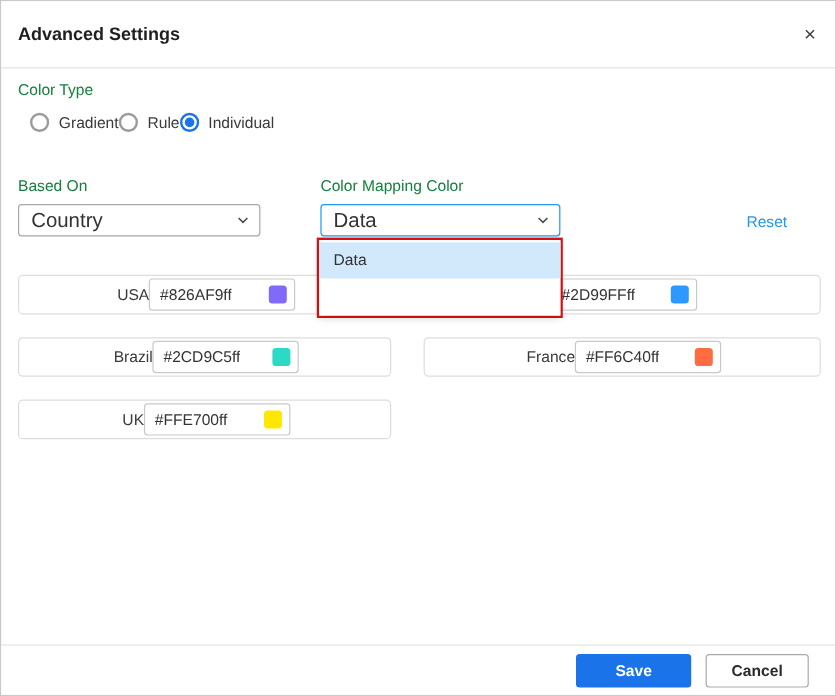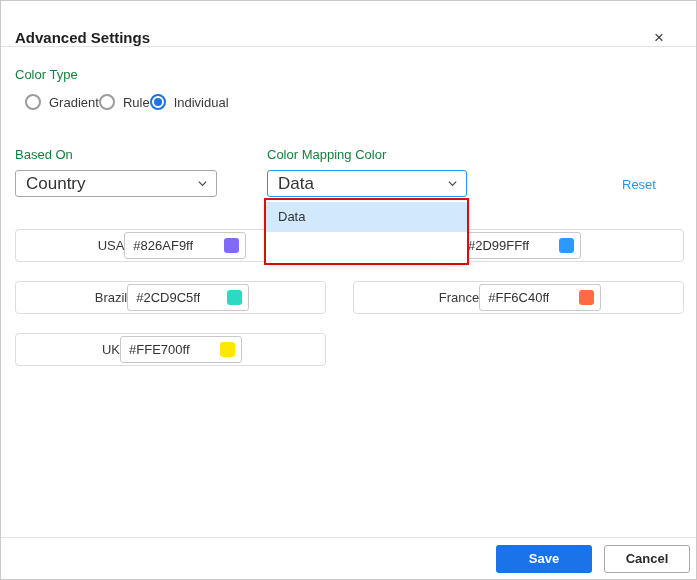--- a/index.html
+++ b/index.html
@@ -2,23 +2,23 @@
 <html><head>
 <meta charset="utf-8">
 <style>
   * { margin:0; padding:0; box-sizing:border-box; }
   html,body { width:697px; height:580px; }
   body { font-family:"Liberation Sans", sans-serif; background:#fff; }
 
   .dialog { position:relative; width:697px; height:580px; background:#fff;
             border:1px solid #c9c9c9; overflow:hidden; }
 
-  .dialog-header { position:absolute; top:0; left:0; right:0; height:46px;
-            border-bottom:1px solid #e3e3e3; display:flex; align-items:flex-end;
-            justify-content:space-between; padding:0 32px 0 14px; background:#fff; }
+  .dialog-header { position:absolute; top:0; left:0; right:0; height:56px;
+            border-bottom:1px solid #e3e3e3; display:flex; align-items:center;
+            justify-content:space-between; padding:0 16px 0 14px; background:#fff; }
   .dialog-title { font-size:15px; font-weight:700; color:#1f1f1f; }
   .close-btn { background:none; border:none; font-size:17px; color:#3c3c3c;
             cursor:pointer; line-height:1; }
 
   .label { position:absolute; font-size:13px; color:#15803d; }
   .color-type-label { left:14px; top:66px; }
   .based-on-label   { left:14px; top:146px; }
   .cmt-label        { left:266px; top:146px; }
 
   .radio-row { position:absolute; left:24px; top:93px; display:flex; align-items:center; }
@@ -56,21 +56,21 @@
   .row-1 { top:228px; } .row-2 { top:280px; } .row-3 { top:332px; }
   .card-label { font-size:13px; color:#3a3a3a; }
   .hex-field { width:122px; height:27px; border:1px solid #c9c9c9; border-radius:3px;
             display:flex; align-items:center; justify-content:space-between;
             padding:0 6px 0 8px; background:#fff; cursor:pointer; }
   .hex-value { font-size:13px; color:#333; white-space:nowrap; overflow:hidden; }
   .swatch { width:15px; height:15px; border-radius:3px; flex:none; }
 
   .dialog-footer { position:absolute; left:0; right:0; bottom:0; height:42px;
             border-top:1px solid #e3e3e3; display:flex; align-items:center;
-            justify-content:flex-end; gap:12px; padding-right:6px; background:#fff; }
+            justify-content:flex-end; gap:12px; padding-right:22px; background:#fff; }
   .btn-save { width:96px; height:28px; background:#1a73e8; color:#fff; border:none;
             border-radius:3px; font-size:13px; font-weight:700; cursor:pointer; }
   .btn-cancel { width:86px; height:28px; background:#fff; color:#2b2b2b;
             border:1px solid #a9a9a9; border-radius:3px; font-size:13px; font-weight:700; cursor:pointer; }
 </style>
 </head>
 <body>
 
 <div class="dialog">
 

